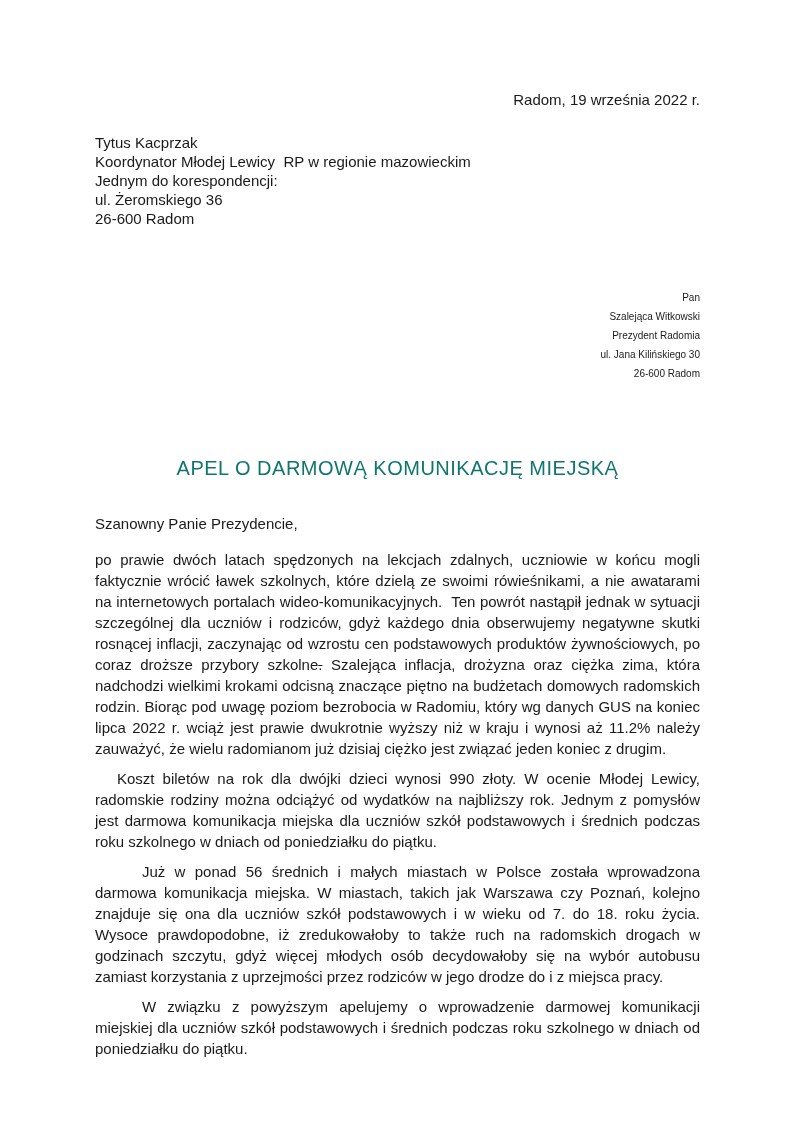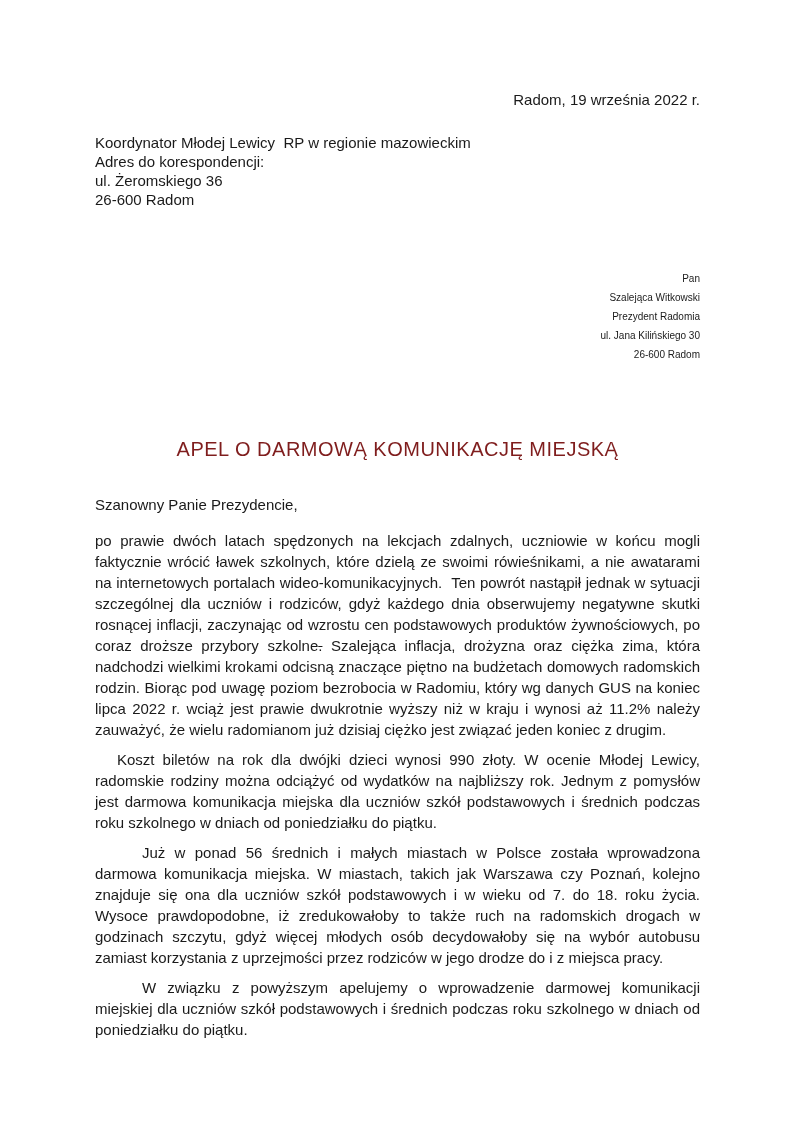--- a/index.html
+++ b/index.html
@@ -37,21 +37,21 @@
     line-height: 19px;
     text-align: right;
   }
   .title {
     margin: 72px 0 0 0;
     text-align: center;
     font-size: 20px;
     font-weight: 400;
     letter-spacing: 0.5px;
     line-height: 26px;
-    color: #7f1d1d;
+    color: #0f766e;
   }
   .salutation {
     margin: 32px 0 0 0;
     font-size: 15px;
     line-height: 21px;
   }
   p.body {
     margin: 15px 0 0 0;
     font-size: 15px;
     line-height: 21px;
@@ -67,22 +67,23 @@
   }
 </style>
 </head>
 <body>
 
 <div class="page">
 
   <div class="date-line">Radom, 19 września 2022 r.</div>
 
   <div class="sender">
+    <div>Tytus Kacprzak</div>
     <div>Koordynator Młodej Lewicy&nbsp; RP w regionie mazowieckim</div>
-    <div>Adres do korespondencji:</div>
+    <div>Jednym do korespondencji:</div>
     <div>ul. Żeromskiego 36</div>
     <div>26-600 Radom</div>
   </div>
 
   <div class="recipient">
     <div>Pan</div>
     <div>Szalejąca Witkowski</div>
     <div>Prezydent Radomia</div>
     <div>ul. Jana Kilińskiego 30</div>
     <div>26-600 Radom</div>

